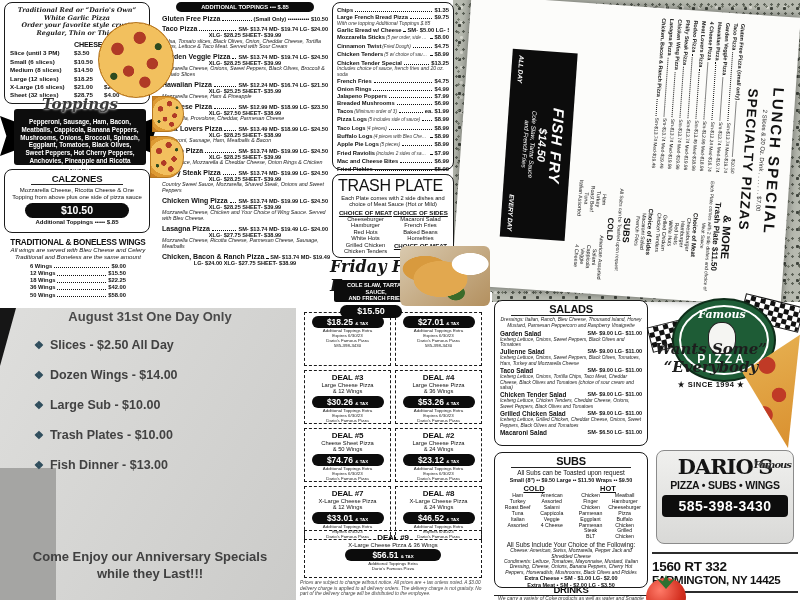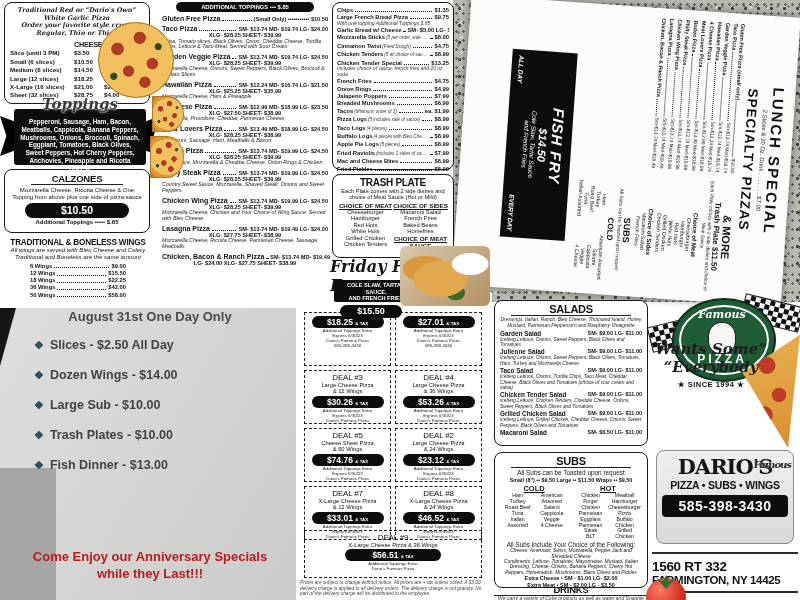--- a/index.html
+++ b/index.html
@@ -65,21 +65,21 @@
   .sp-ds:empty{display:none;}
 
   
   .c3card{left:332px;top:2px;width:122px;height:168px;padding:3px 4px;box-sizing:border-box;z-index:2;}
   .ap-row{display:flex;align-items:baseline;font-weight:bold;font-size:5.8px;line-height:6.9px;white-space:nowrap;overflow:hidden;}
   .ap-note{font-style:italic;font-weight:normal;font-size:4.6px;color:#333;margin-left:1px;overflow:hidden;text-overflow:ellipsis;}
   .ap-note:empty{display:none;}
   .ap-sub{display:flex;justify-content:space-between;font-style:italic;font-size:5px;line-height:5.6px;color:#333;}
   .ap-sub:empty{display:none;}
   .tpcard{left:332px;top:174px;width:122px;height:84px;padding:2px 5px;box-sizing:border-box;z-index:2;}
-  .tpT{font-weight:bold;font-size:10px;text-align:center;letter-spacing:-.3px;}
+  .tpT{font-weight:normal;font-size:16px;text-align:left;letter-spacing:-.3px;}
   .tpD{font-size:5.7px;line-height:6.4px;text-align:center;}
   .tpcols{display:flex;margin-top:1px;}
   .tpcol{width:50%;text-align:center;}
   .tpH{font-weight:bold;font-size:6.2px;text-decoration:underline;}
   .tpI{font-size:5.8px;line-height:6.5px;}
   .ffT{left:330px;top:257px;width:112px;font-size:16px;color:#151515;z-index:3;}
   .ffBox{left:334px;top:280px;width:84px;height:22px;background:#0c0c0c;color:#fff;font-weight:bold;
     font-size:5.6px;line-height:6.6px;text-align:center;padding:2px;box-sizing:border-box;border-radius:2px;z-index:3;}
   .ffPill{left:340px;top:305px;width:62px;height:13px;font-weight:bold;font-size:9px;line-height:13px;border-radius:7px;z-index:3;}
   .ffPhoto{left:400px;top:246px;width:90px;height:60px;border-radius:6px;z-index:4;background:
@@ -123,29 +123,29 @@
   .fbRow{display:flex;justify-content:space-between;font-weight:bold;font-size:6.5px;margin-top:3px;padding:0 2px;}
 
   
   .aug{left:0;top:308px;width:300px;height:292px;background:linear-gradient(120deg,#dededc,#cbcbc9);}
   .augWedge{left:0;top:308px;width:16px;height:58px;background:#161616;clip-path:polygon(0 0,100% 0,0 100%);z-index:2;}
   .augStrip{left:0;top:468px;width:56px;height:132px;background:#a5a5a3;}
   .augTitle{left:20px;top:309px;width:260px;text-align:center;font-weight:bold;font-size:13px;color:#4a4a4a;}
   .augList{left:34px;top:338px;width:252px;}
   .augItem{font-weight:bold;font-size:12.5px;line-height:14px;color:#424242;margin-bottom:16px;}
   .augBul{color:#2f4d5c;margin-right:6px;font-size:11px;}
-  .augFoot{left:0;top:548px;width:300px;text-align:center;font-weight:bold;font-size:13px;line-height:17px;color:#b91c1c;}
+  .augFoot{left:0;top:548px;width:300px;text-align:center;font-weight:bold;font-size:13px;line-height:17px;color:#404040;}
 
   
   .cpage{left:296px;top:292px;width:196px;height:308px;background:#fff;}
   .cgrid{left:304px;top:312px;width:182px;display:flex;flex-wrap:wrap;gap:4px;}
   .coup{border:1.5px dashed #1a1a1a;width:87px;height:54px;box-sizing:border-box;padding:2px 1px;
     text-align:center;overflow:hidden;}
   .coupW{width:178px;height:48px;}
-  .cNum{font-weight:normal;font-size:8px;letter-spacing:-.2px;}
+  .cNum{font-weight:bold;font-size:8px;letter-spacing:-.2px;}
   .cNum:empty,.cTit:empty,.cSub:empty{display:none;}
   .cTit{font-size:5.8px;line-height:6.4px;}
   .cSub{font-size:5.8px;line-height:6.4px;}
   .cPill{width:72px;height:12px;margin:1px auto;border-radius:6px;font-weight:bold;font-size:8.5px;line-height:12px;}
   .cPill .tax{font-size:4.4px;font-weight:bold;}
   .cFine{font-size:4.4px;line-height:4.9px;color:#222;}
   .cDisc{left:300px;top:580px;width:186px;font-style:italic;font-size:4.8px;line-height:5.6px;color:#444;}
 
   
   .salcard{left:494px;top:300px;width:154px;height:146px;padding:2px 5px;box-sizing:border-box;}

